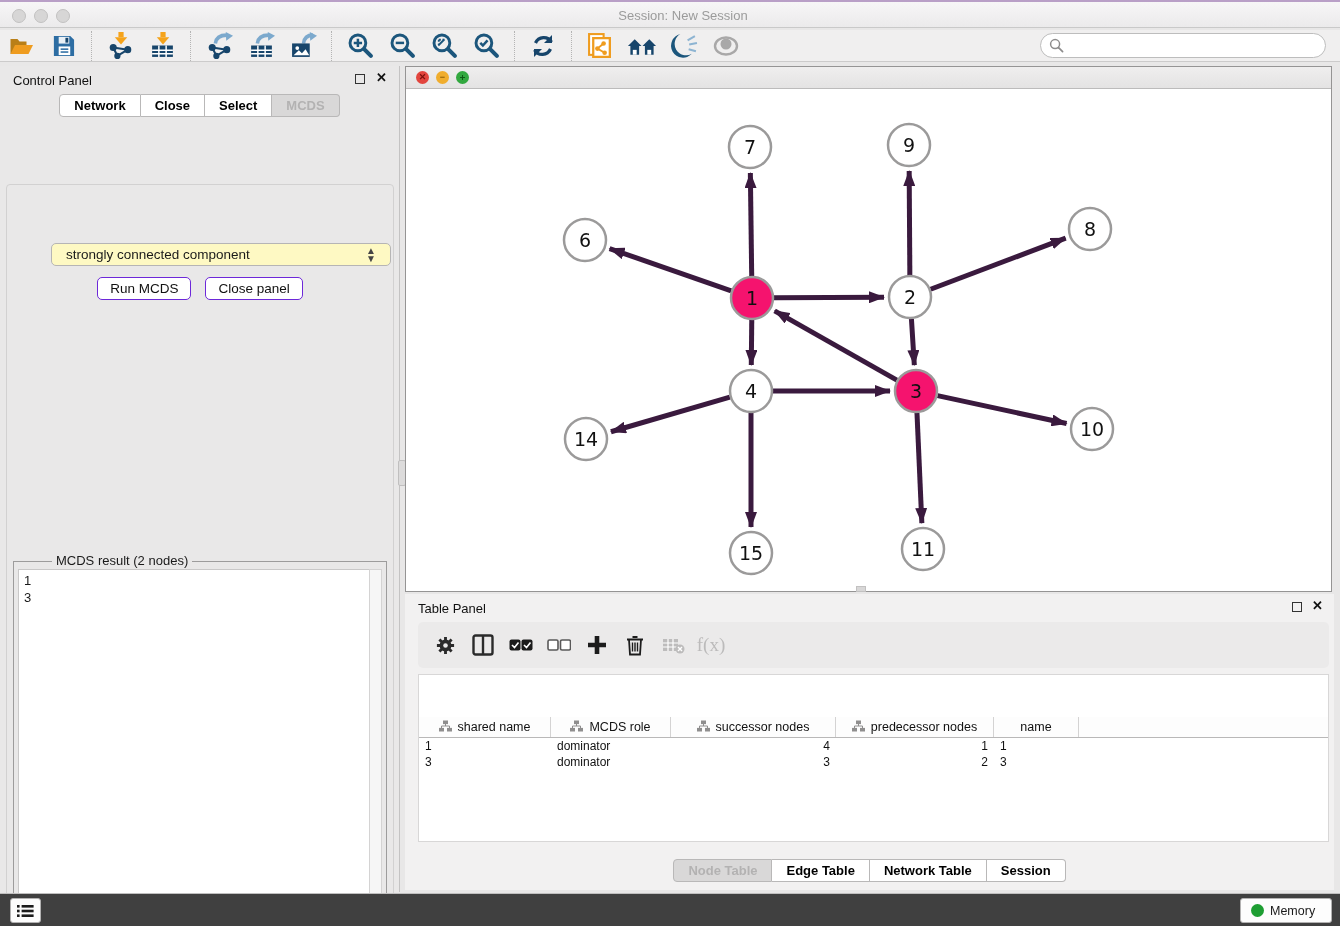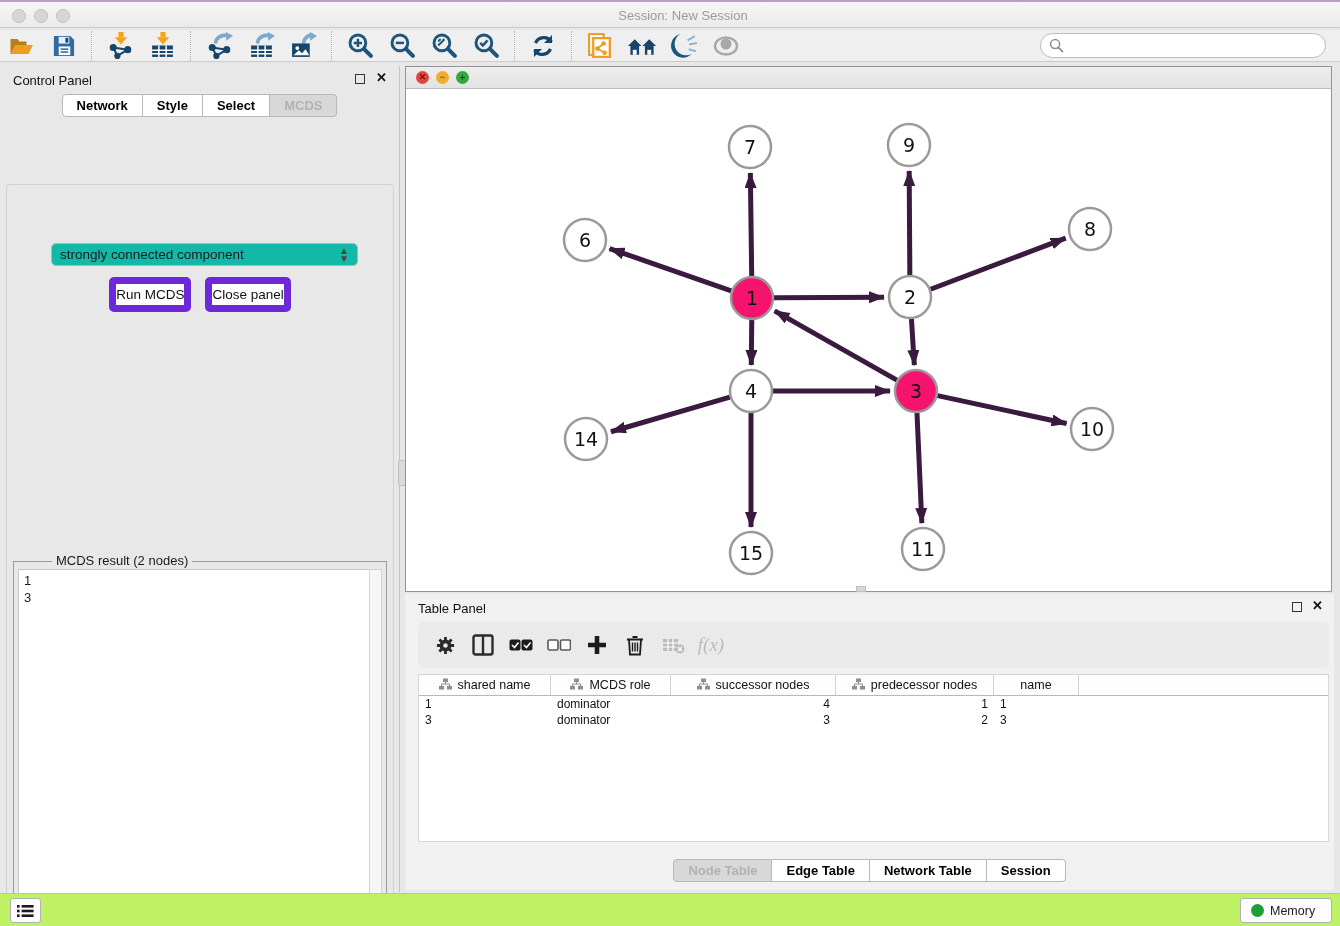--- a/index.html
+++ b/index.html
@@ -25,51 +25,51 @@
   .panel-head .ph-title { position:absolute; left:13px; top:7px; font-size:13px; color:#111; }
   .float-btn { position:absolute; top:8px; width:10px; height:10px; border:1.5px solid #333; }
   .close-btn { position:absolute; top:5px; font-size:13px; font-weight:bold; color:#111; line-height:14px; }
   .seg-tabs { display:flex; justify-content:center; }
   .seg { border:1px solid #b9b8b8; background:#fff; padding:3px 14px; font-size:13px; font-weight:bold; color:#000000; border-left:none; }
   .seg:first-child { border-left:1px solid #b9b8b8; border-radius:4px 0 0 4px; }
   .seg:last-child { border-radius:0 4px 4px 0; }
   .seg.active { background:#d9d8d8; color:#b3b2b2; }
   .cp-pane { position:absolute; left:6px; top:118px; width:388px; height:760px; border:1px solid #d2d1d1; border-radius:4px; }
   .opt-label { text-align:center; margin-top:18px; font-size:13.5px; color:#111; }
-  .combo { position:absolute; left:44px; top:58px; width:307px; height:23px; background:#14b8a6; border:1px solid #b6b5b5; border-radius:5px; font-size:13.5px; display:flex; align-items:center; padding:0 8px; }
+  .combo { position:absolute; left:44px; top:58px; width:340px; height:23px; background:#fef9c3; border:1px solid #b6b5b5; border-radius:5px; font-size:13.5px; display:flex; align-items:center; padding:0 14px; }
   .combo .stepper { margin-left:auto; font-size:10px; color:#444; letter-spacing:0; line-height:8px; text-align:center; }
   .btnrow { position:absolute; left:0; top:92px; width:100%; display:flex; justify-content:center; gap:14px; }
-  .pushbtn { background:#fff; border:7px solid #6d28d9; border-radius:5px; padding:3px 0; font-size:13.5px; color:#111; }
+  .pushbtn { background:#fff; border:1px solid #6d28d9; border-radius:5px; padding:3px 12px; font-size:13.5px; color:#111; }
   .groupbox { position:absolute; left:6px; top:376px; width:374px; height:382px; border:1px solid #9d9c9c; background:#e9e8e8; }
   .groupbox .gb-label { position:absolute; left:6px; top:-9px; background:#e9e8e8; padding:0 4px; font-size:13px;margin-left:32px; }
   .gb-text { position:absolute; left:4px; top:7px; right:4px; bottom:6px; background:#fff; border:1px solid #c9c8c8; font-size:13px; line-height:17px; padding:2px 5px; white-space:pre; overflow:hidden; }
   .gb-scroll { position:absolute; right:4px; top:7px; bottom:6px; width:13px; background:#f6f6f6; border:1px solid #d4d3d3; }
 
   
   .netwin { position:absolute; left:405px; top:66px; width:927px; height:526px; background:#fff; border:1px solid #959494; }
   .net-titlebar { height:22px; background:linear-gradient(#efeeee,#e4e3e3); border-bottom:1px solid #bcbbbb; position:relative; }
   .net-title { position:absolute; left:0; right:0; top:3px; text-align:center; font-size:13.5px; color:#1a1a1a; }
   .mac-dot { position:absolute; top:4px; width:13px; height:13px; border-radius:50%; font-size:9px; font-weight:bold; text-align:center; line-height:13px; }
   .graph-area { position:absolute; left:0; top:22px; right:0; bottom:0; background:#fff; }
 
   
   .tpanel { position:absolute; left:405px; top:594px; width:929px; height:296px; background:#f2f1f1; }
   .tp-toolbar { position:absolute; left:13px; top:28px; right:5px; height:46px; background:#ebeaea; border-radius:5px; display:flex; align-items:center; padding-left:10px; }
   .tp-ico { width:34px; height:32px; display:flex; align-items:center; justify-content:center; margin-right:4px; }
-  .fx { font-family:"Liberation Serif", serif; font-style:italic; font-size:19px; color:#bcbbbb; }
+  .fx { font-family:"Liberation Serif", serif; font-size:19px; color:#bcbbbb; }
   .ttable { position:absolute; left:13px; top:80px; right:5px; bottom:48px; background:#fff; border:1px solid #d8d7d7; }
-  .thead { display:flex; height:21px; background:#fdfdfd; border-bottom:1px solid #b9b8b8; }
+  .thead { display:flex; height:21px; background:#fdfdfd; border-bottom:1px solid #b9b8b8;margin-top:42px; }
   .th { display:flex; align-items:center; justify-content:center; gap:6px; border-right:1px solid #d4d3d3; font-size:12.5px; color:#111; position:relative; }
   .trow { display:flex; height:16px; font-size:12px; color:#111; }
   .td { padding:1px 6px; overflow:hidden; white-space:nowrap; }
   .tp-tabs { position:absolute; left:0; right:0; bottom:8px; display:flex; justify-content:center; }
   .tp-tabs .seg { font-size:13px; }
 
   
-  .statusbar { position:absolute; left:0; top:893px; width:1340px; height:33px; background:#bef264; border-top:1px solid #c0bfbf;padding-left:23px; }
+  .statusbar { position:absolute; left:0; top:893px; width:1340px; height:33px; background:#404040; border-top:1px solid #c0bfbf;padding-left:23px; }
   .sb-btn { position:absolute; top:4px; height:25px; background:#fdfdfd; border:1px solid #b3b2b2; border-radius:3px; display:flex; align-items:center; justify-content:center; }
   .mem-dot { width:13px; height:13px; border-radius:50%; margin:0 6px 0 10px; }
 
   .splitter-v { position:absolute; left:398px; top:460px; width:8px; height:26px; background:#dcdbdb; border:1px solid #c0bfbf; border-radius:2px; }
   .splitter-h { position:absolute; left:856px; top:586px; width:10px; height:6px; background:#d8d7d7; border:1px solid #c2c1c1; }
 </style>
 </head>
 <body>
 
 <div class="titlebar">
@@ -228,21 +228,21 @@
 </div>
 
 <div class="cpanel">
   <div class="panel-head">
     <span class="ph-title">Control Panel</span>
     <span class="float-btn" style="right:34px"></span>
     <span class="close-btn" style="right:12px">✕</span>
   </div>
   <div class="seg-tabs">
       <span class="seg">Network</span>
-      <span class="seg">Style</span>
+      <span class="seg">Close</span>
       <span class="seg">Select</span>
       <span class="seg active">MCDS</span>
     </div>
   <div class="cp-pane">
     <div class="combo">
       <span>strongly connected component</span>
       <span class="stepper">▲<br>▼</span>
     </div>
     <div class="btnrow">
       <button class="pushbtn">Run MCDS</button>

